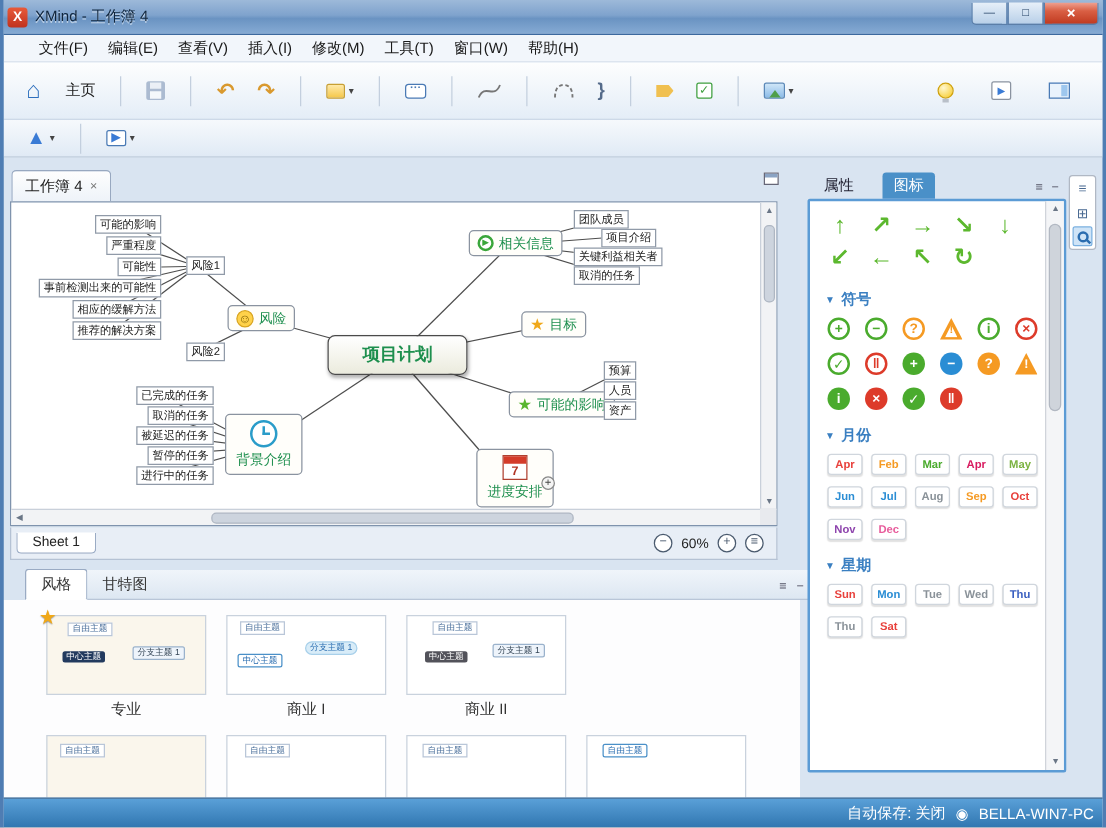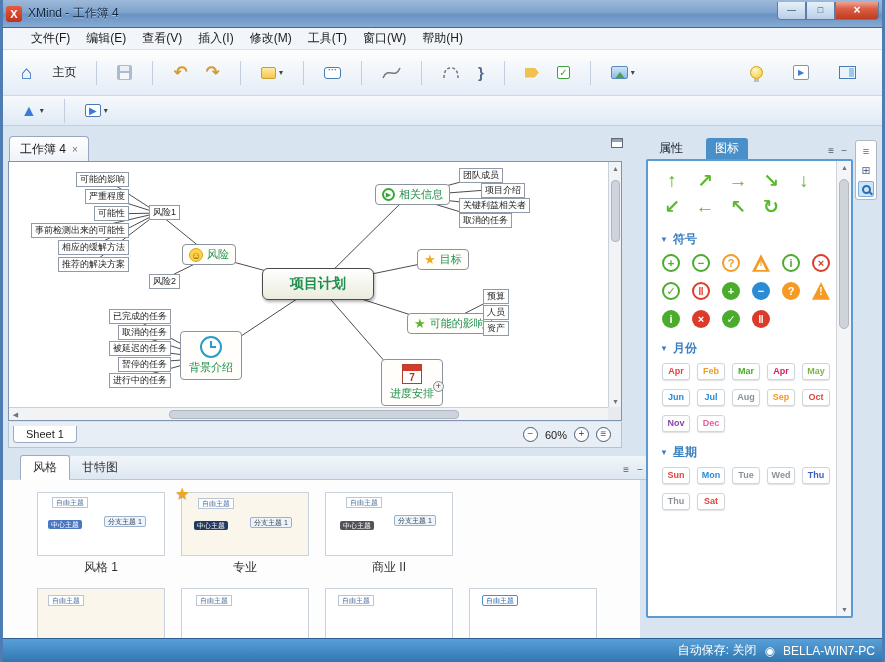--- a/index.html
+++ b/index.html
@@ -428,35 +428,35 @@
       <span class="btab active">风格</span>
       <span class="btab">甘特图</span>
       <span class="bar-mini-icons">
         <span>≡</span>
         <span>−</span>
       </span>
     </div>
     <div class="thumbs">
       <div class="thumbrow">
         <div class="thumb">
-          <div class="thumb-img">
-            <span class="mini free" style="left:14px;top:4px">自由主题</span>
-            <span class="mini center-blue" style="left:10px;top:27px">中心主题</span>
-            <span class="mini branch" style="left:66px;top:23px">分支主题 1</span>
-          </div>
-          <div class="thumb-label">风格 1</div>
-        </div>
-        <div class="thumb">
           <span class="thumb-star">★</span>
           <div class="thumb-img beige">
             <span class="mini free" style="left:16px;top:5px">自由主题</span>
             <span class="mini center-navy" style="left:12px;top:28px">中心主题</span>
             <span class="mini branch" style="left:68px;top:24px">分支主题 1</span>
           </div>
           <div class="thumb-label">专业</div>
+        </div>
+        <div class="thumb">
+          <div class="thumb-img">
+            <span class="mini free" style="left:10px;top:4px">自由主题</span>
+            <span class="mini center-line" style="left:8px;top:30px">中心主题</span>
+            <span class="mini cloud" style="left:62px;top:20px">分支主题 1</span>
+          </div>
+          <div class="thumb-label">商业 I</div>
         </div>
         <div class="thumb">
           <div class="thumb-img">
             <span class="mini free" style="left:20px;top:4px">自由主题</span>
             <span class="mini center-dark" style="left:14px;top:28px">中心主题</span>
             <span class="mini branch" style="left:68px;top:22px">分支主题 1</span>
           </div>
           <div class="thumb-label">商业 II</div>
         </div>
       </div>

